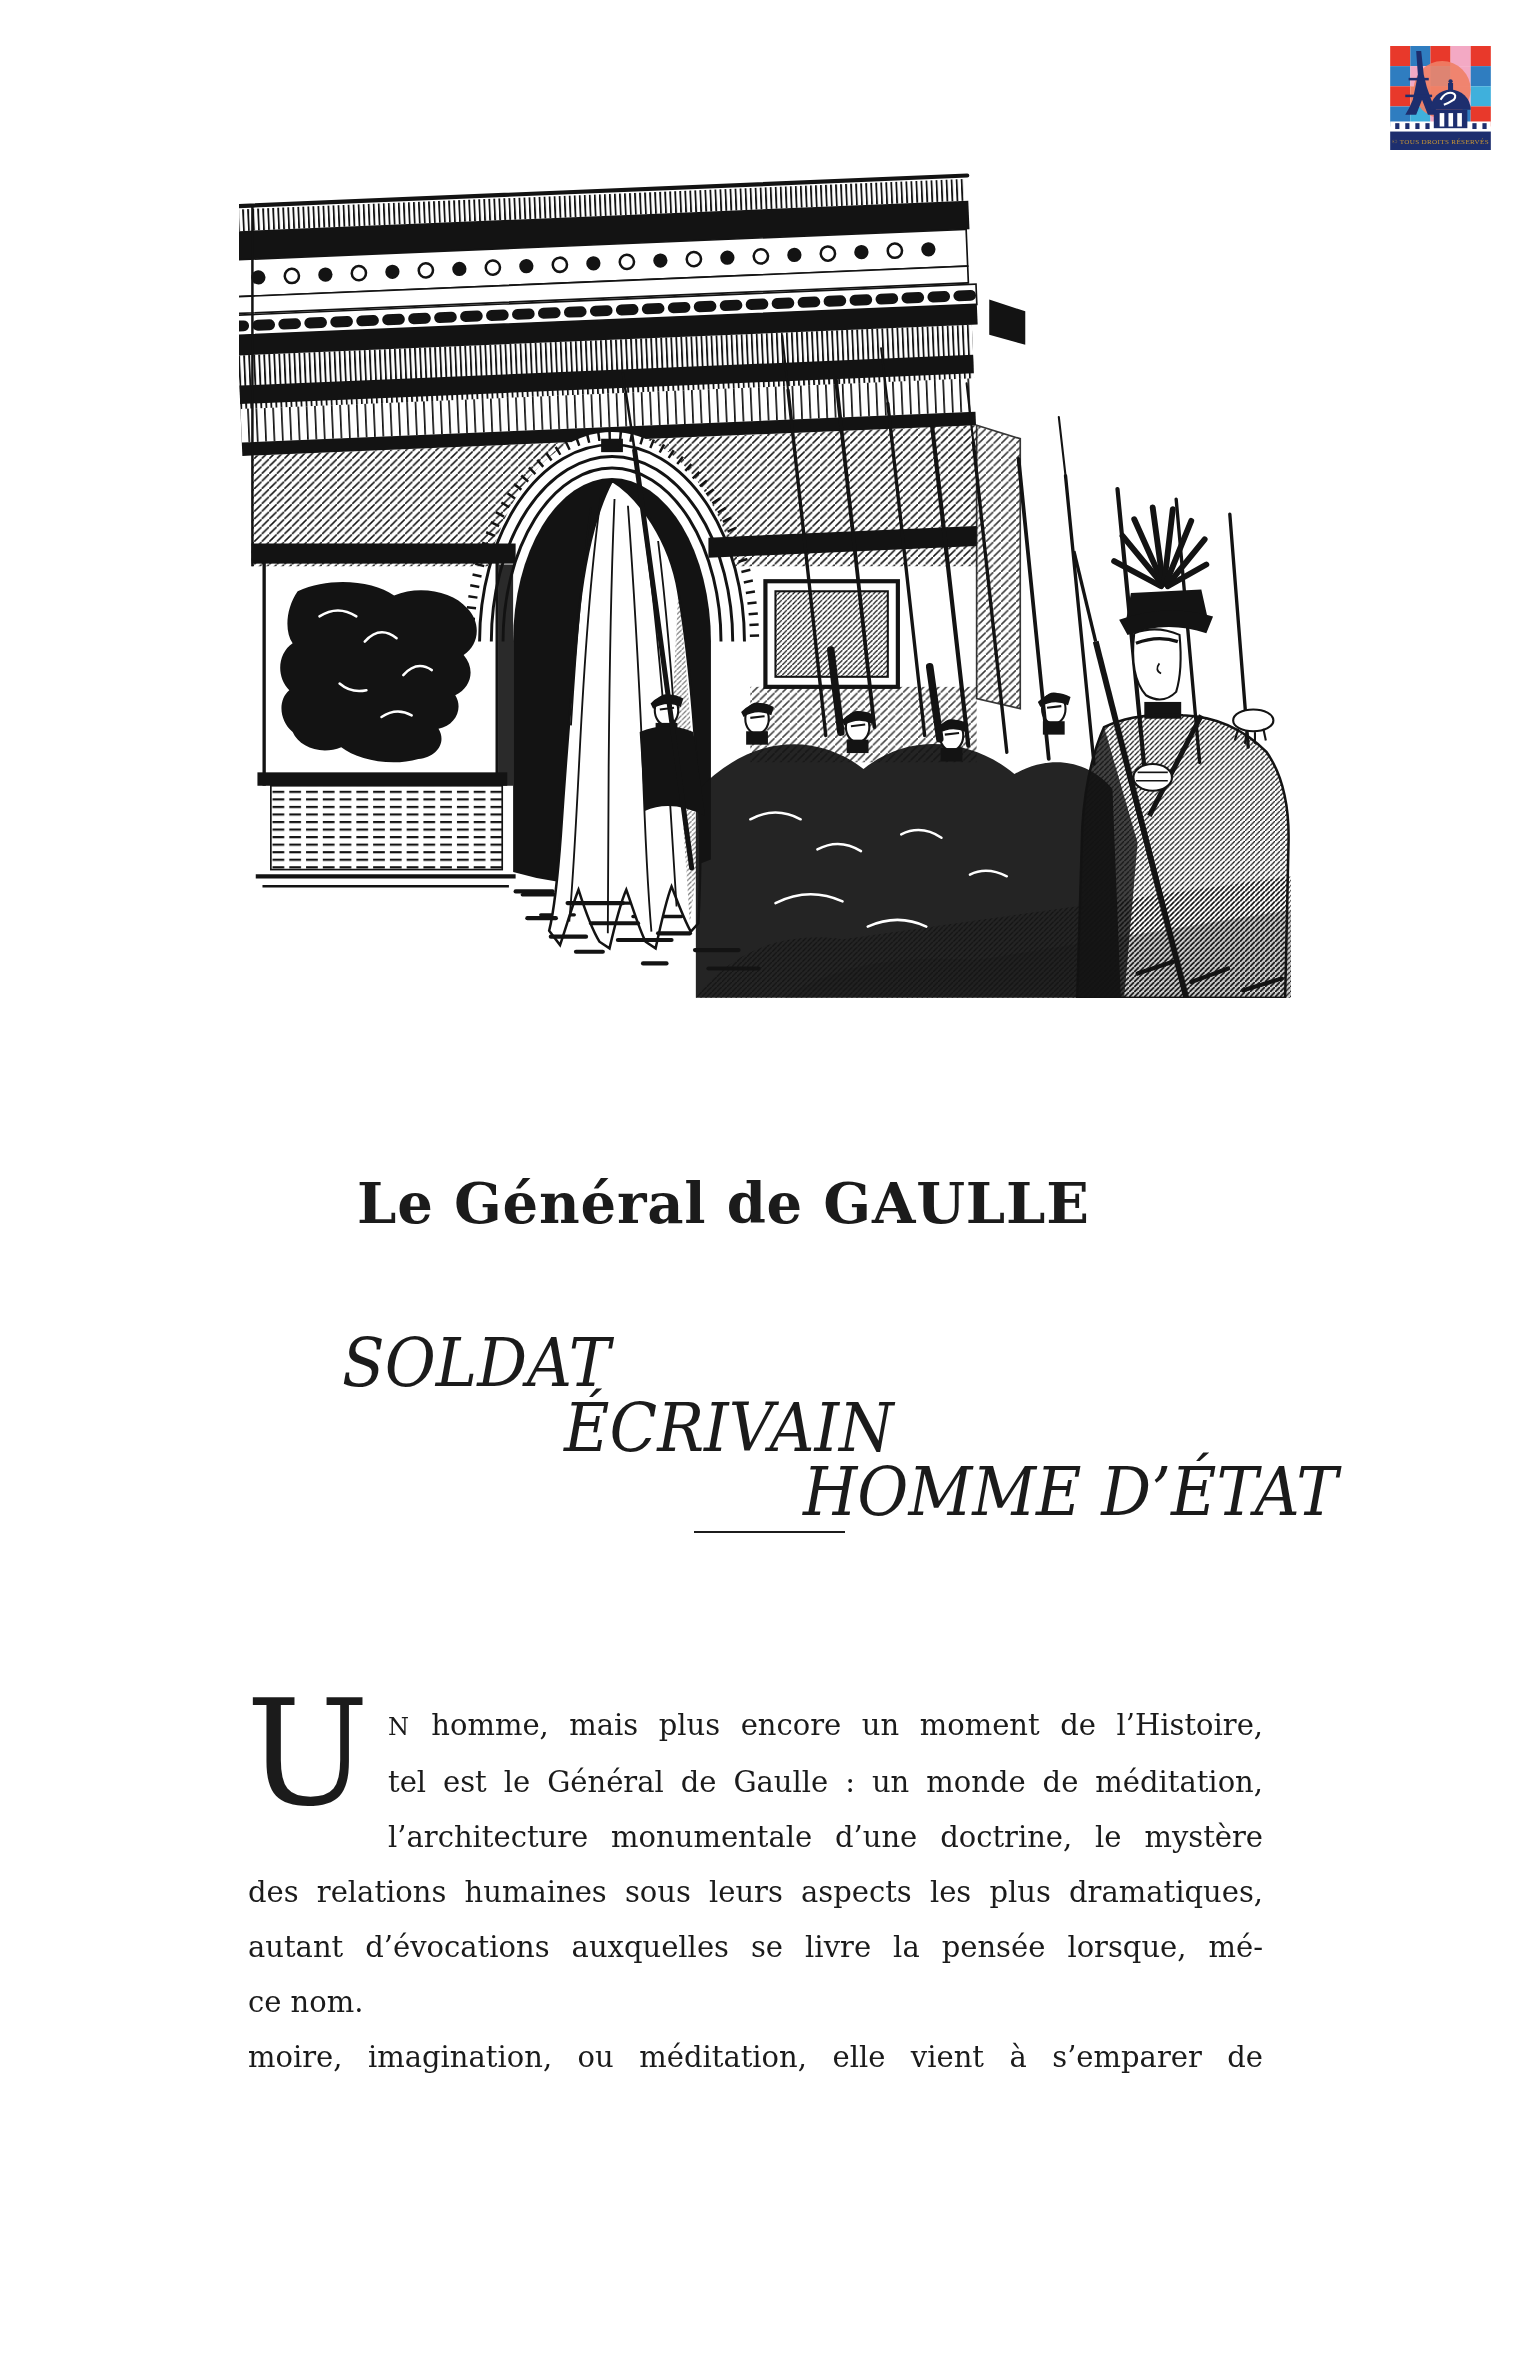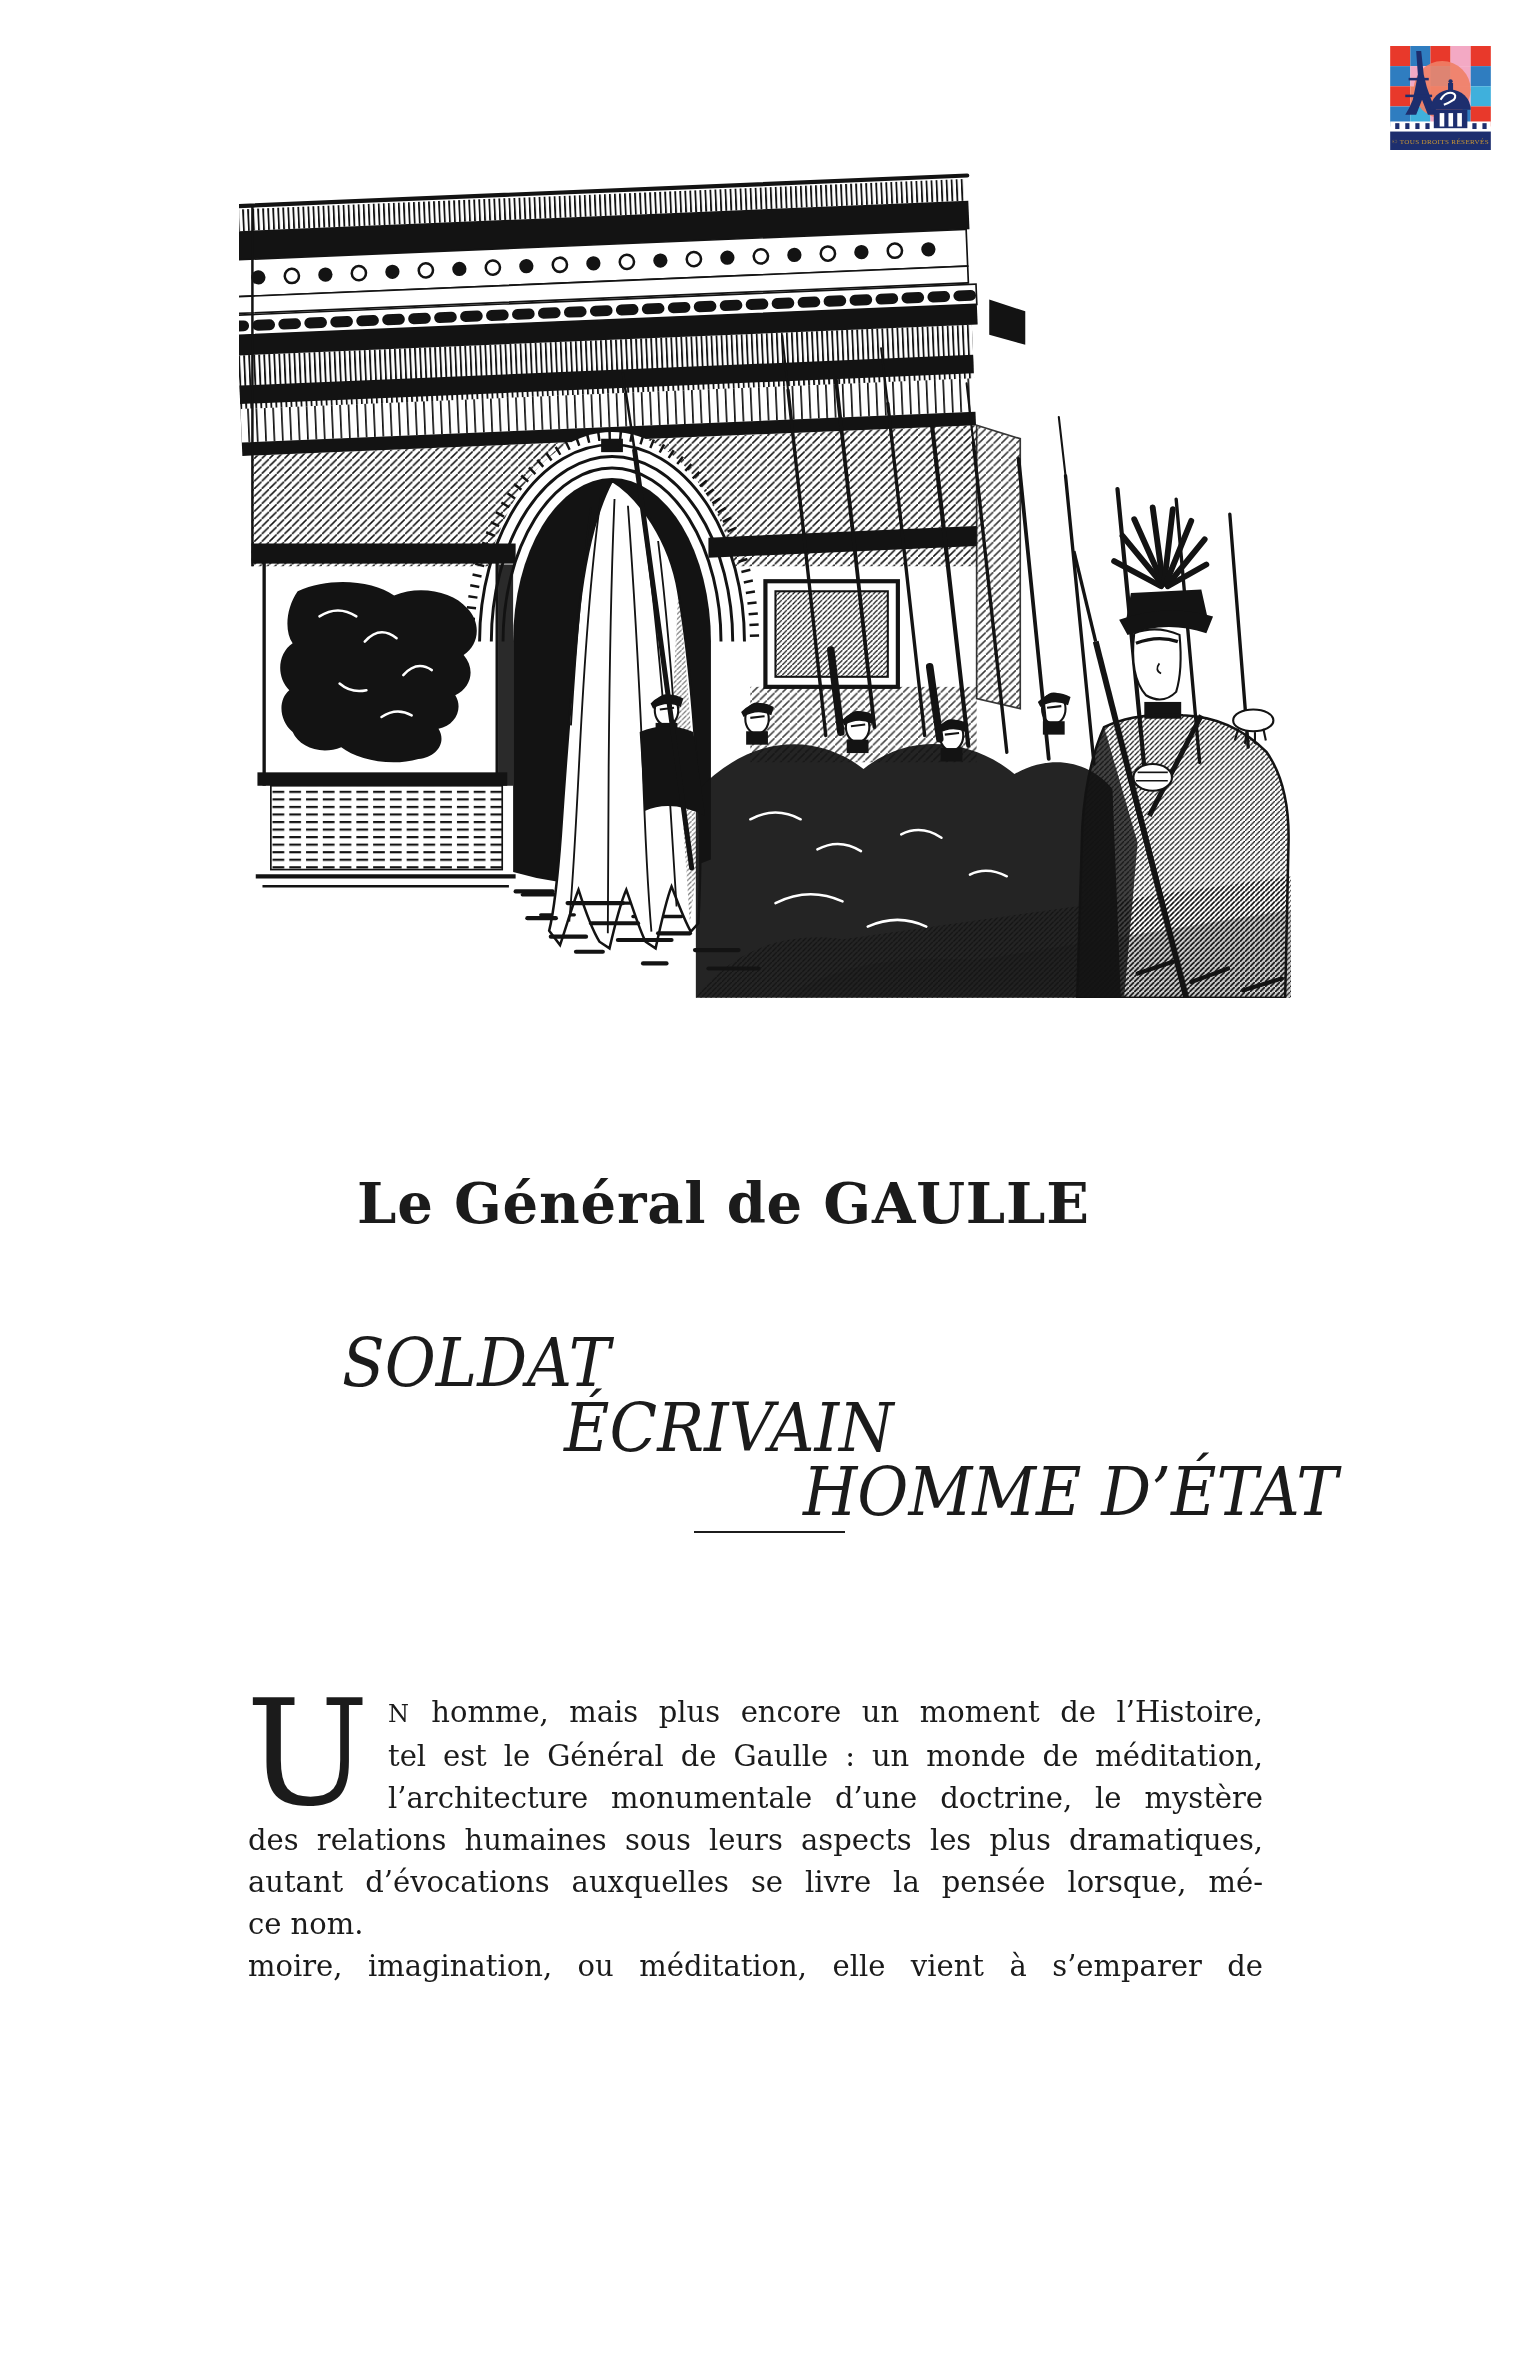--- a/index.html
+++ b/index.html
@@ -38,21 +38,21 @@
   }
   
   .dropcap{
     position:absolute;left:246px;top:1680px;
     font-size:146px;line-height:1;color:#1b1b1b;
   }
   .bodytext{
     position:absolute;left:248px;top:1691px;width:1015px;
     font-size:29px;line-height:42px;color:#1b1b1b;
   }
-  .bodytext .ln{text-align:justify;text-align-last:justify;white-space:normal;}
+  .bodytext .ln{text-align:justify;text-align-last:justify;white-space:normal;margin-top:13px;}
   .bodytext .ind{padding-left:140px;}
   .bodytext .last{text-align-last:left;}
   .leadcap{font-size:24px;letter-spacing:1.7px;}
 </style>
 </head>
 <body>
 
 <div class="page">
 
   <div class="logo">

